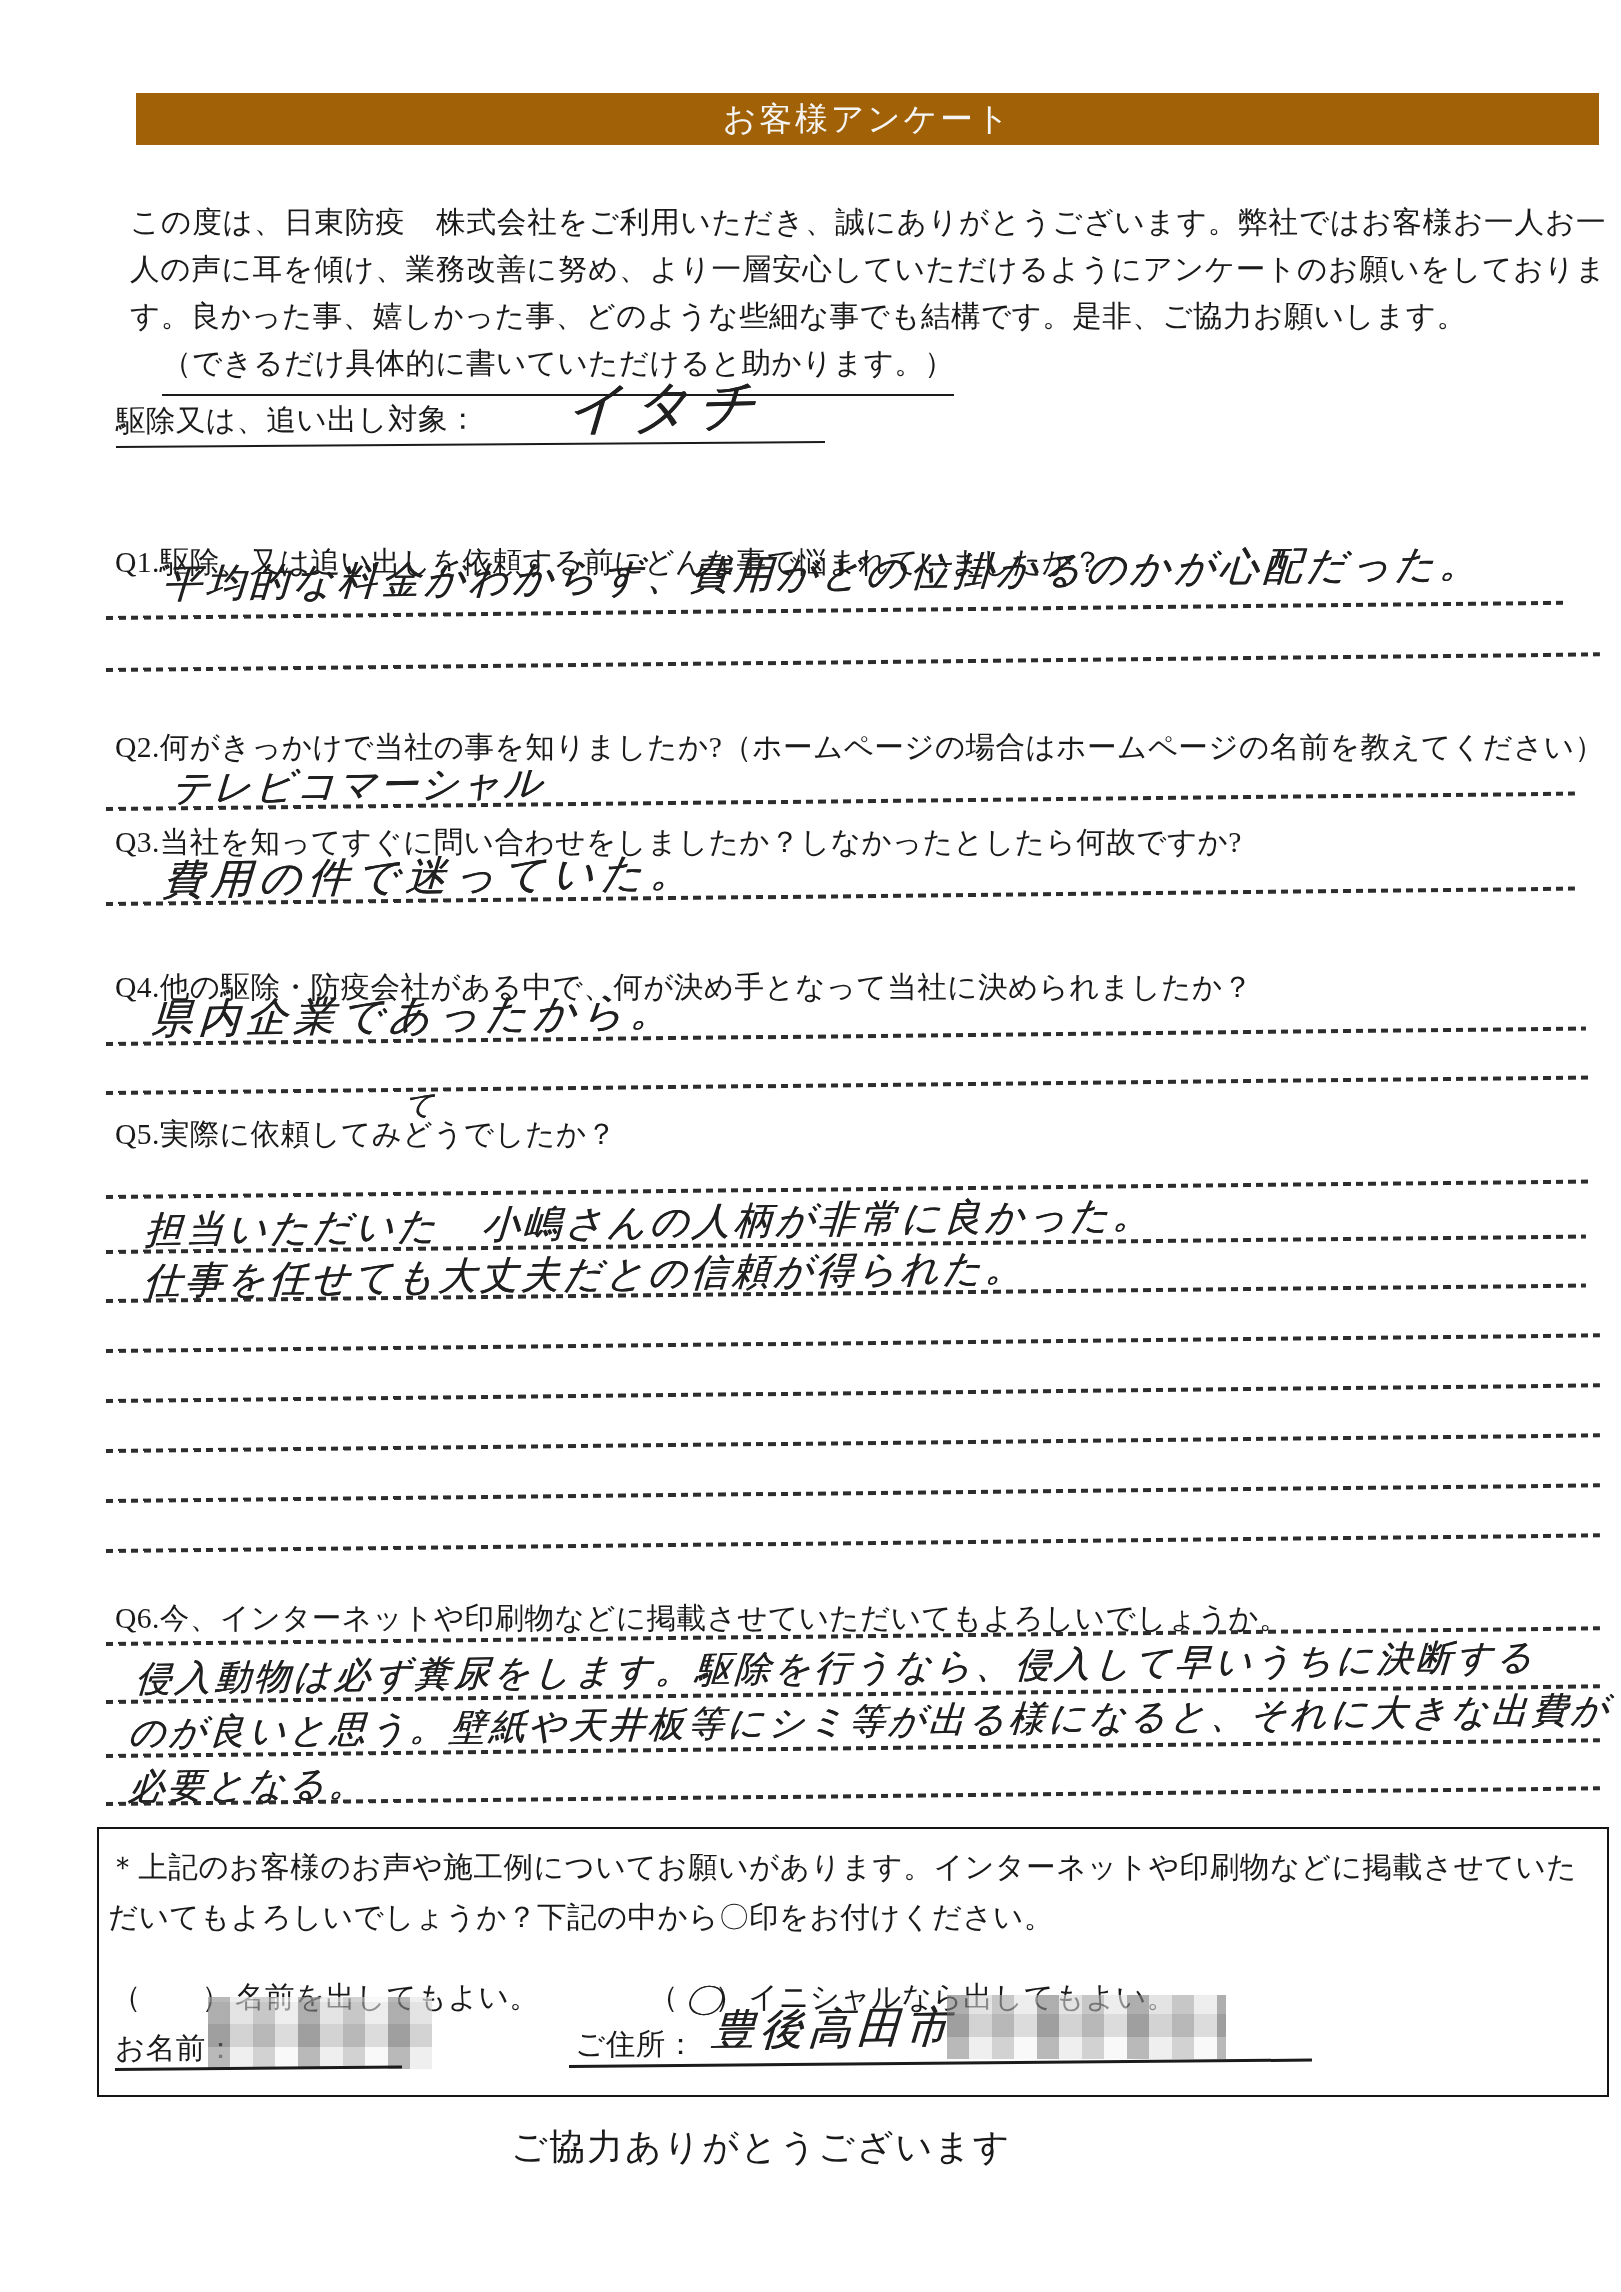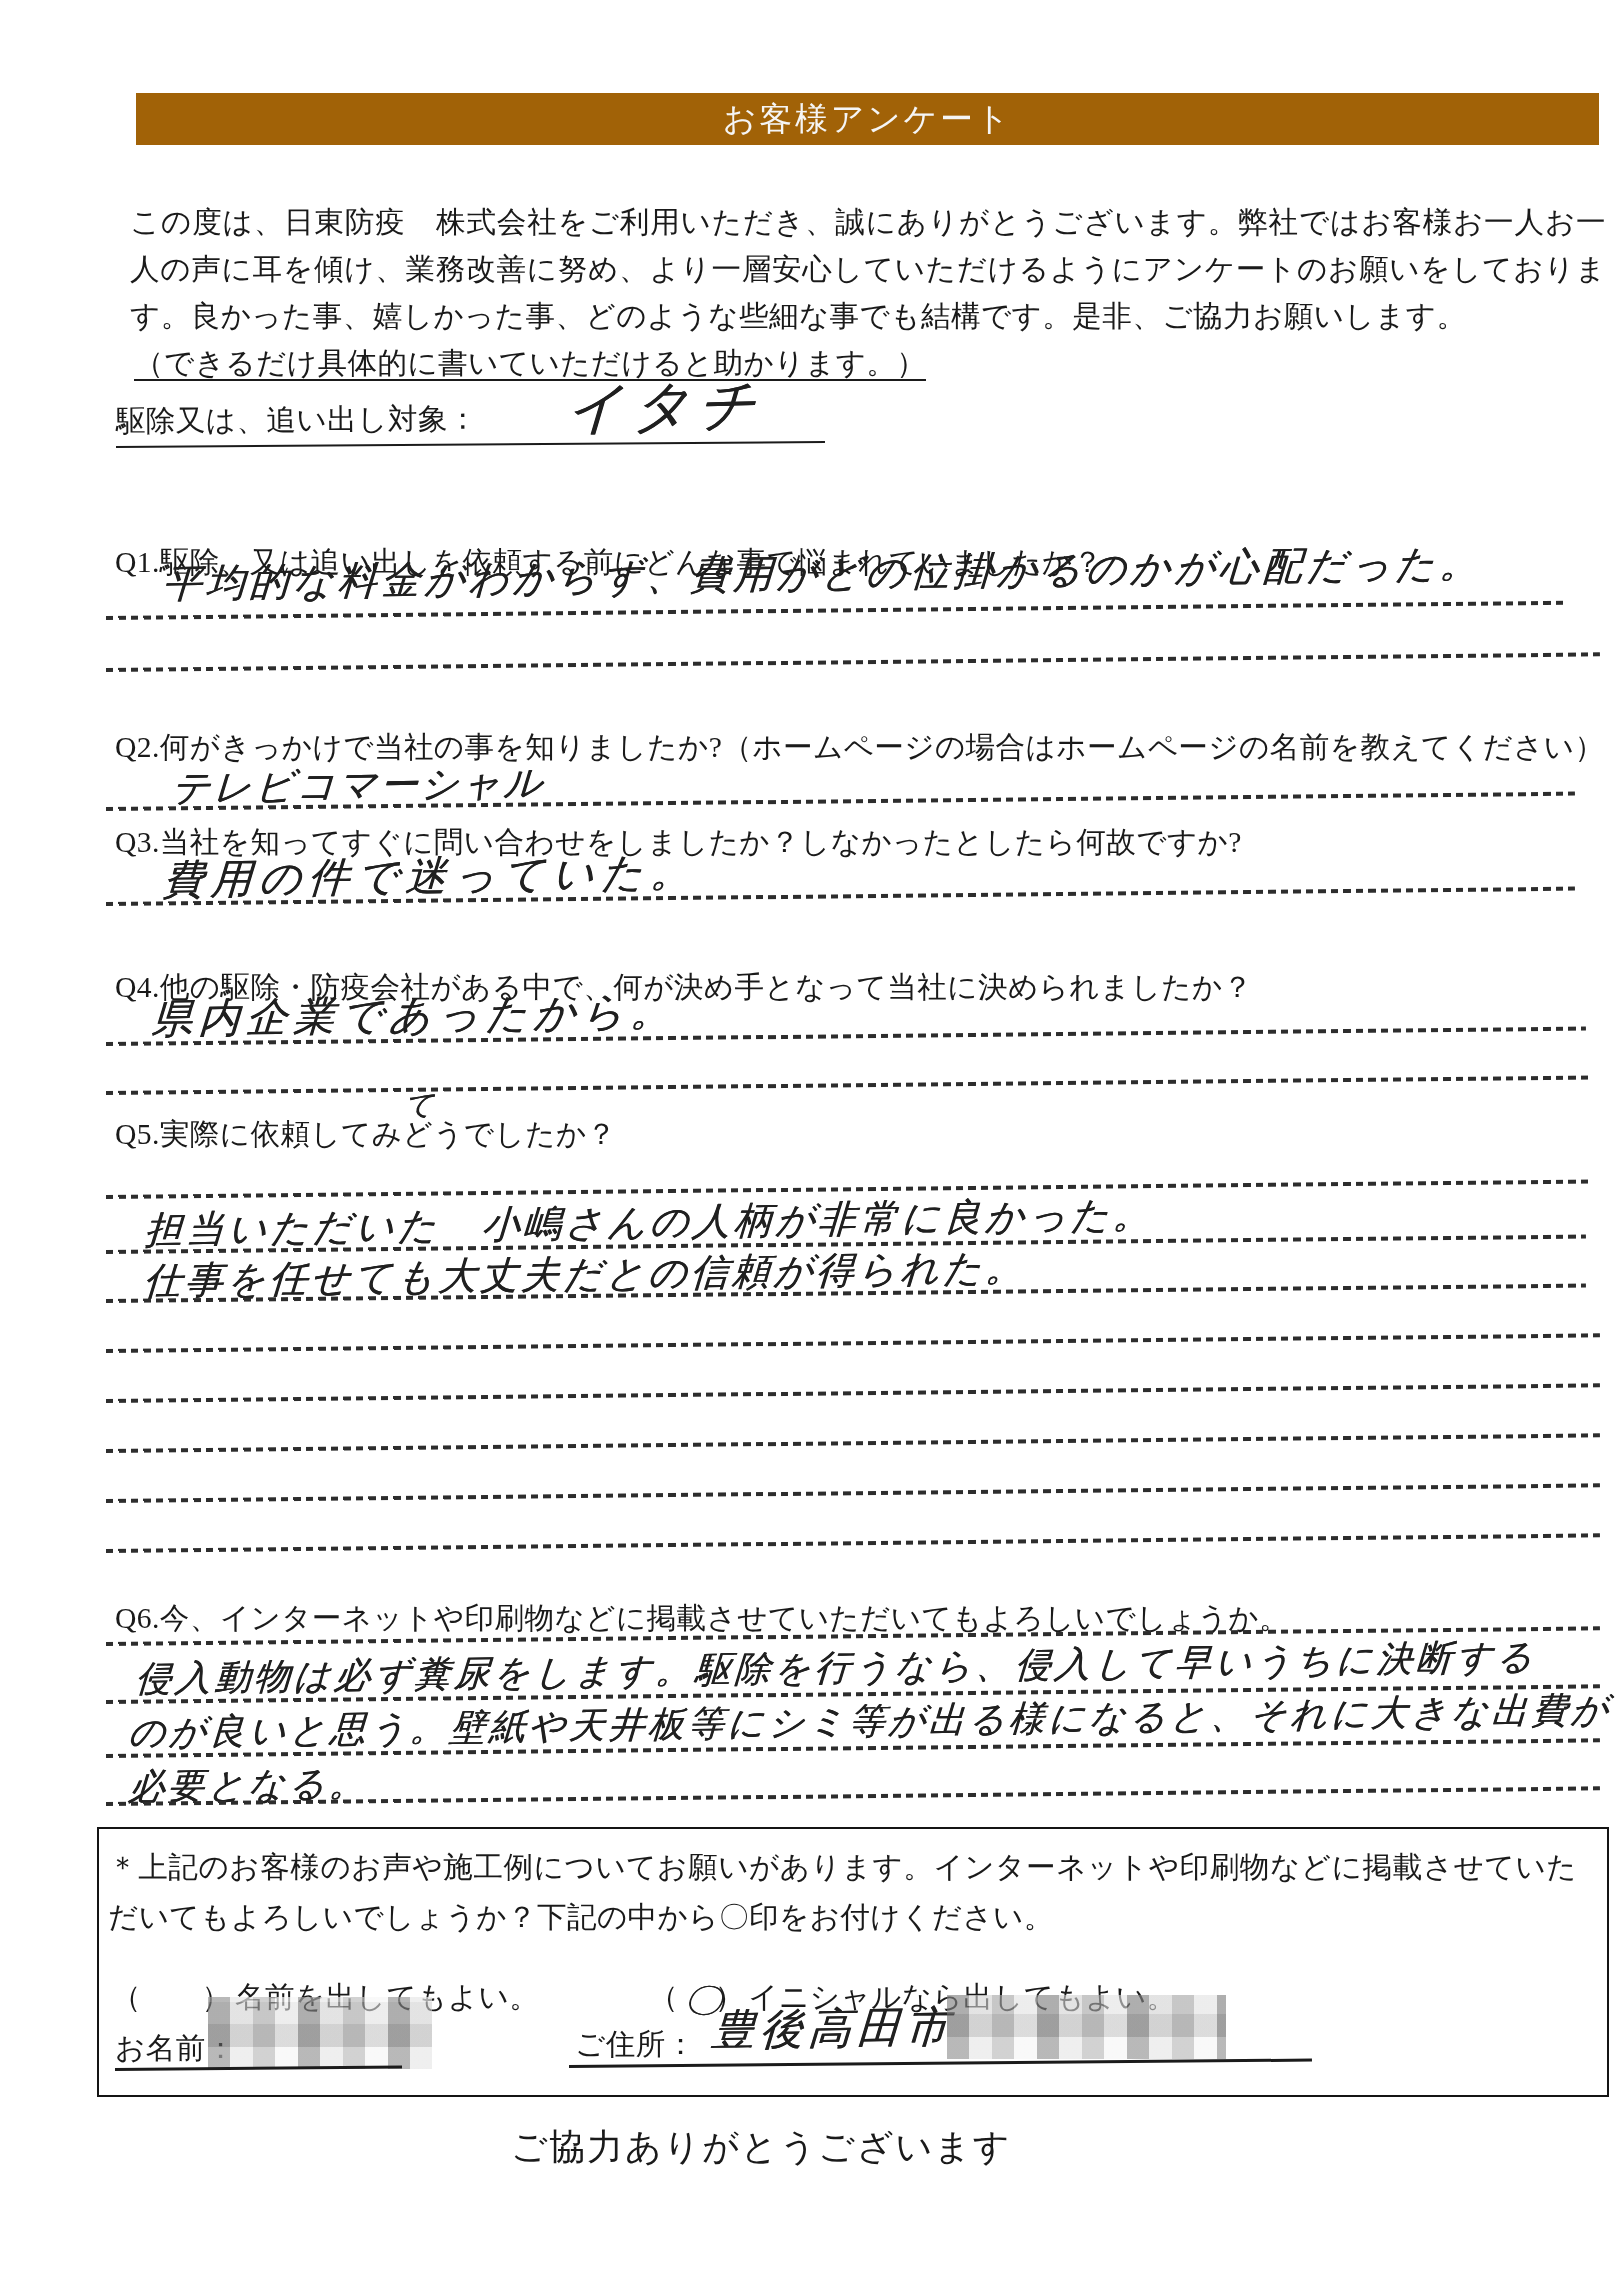--- a/index.html
+++ b/index.html
@@ -16,21 +16,21 @@
     text-shadow:0.5px 0 0 currentColor;
     transform:rotate(-0.9deg) skewX(-4deg);transform-origin:left bottom;
   }
   .dotline{
     height:3.6px;
     background-image:repeating-linear-gradient(90deg,#2d2d2d 0 7.2px,transparent 7.2px 12.5px);
     background-repeat:repeat-x;
     transform:rotate(-0.6deg);transform-origin:left center;
   }
   .solidline{height:2.7px;background:#1b1b1b;transform:rotate(-0.5deg);transform-origin:left center;}
-  .underline-text{border-bottom:2.7px solid #1b1b1b;padding-bottom:0;}
+  .underline-text{border-bottom:2.7px solid #1b1b1b;padding-bottom:15px;margin-left:28px;}
   .headerbar{
     background:#a16207;display:flex;align-items:center;justify-content:center;text-align:right;
   }
   .headerbar .t{color:#f5f5f5;font-size:33px;letter-spacing:2.7px;}
   .mosaic{
     background-image:
       repeating-linear-gradient(90deg,rgba(70,70,70,.38) 0 22.4px,rgba(205,205,205,.32) 22.4px 45px,rgba(130,130,130,.36) 45px 67px,rgba(235,235,235,.30) 67px 90px),
       repeating-linear-gradient(0deg,rgba(255,255,255,.55) 0 22.4px,rgba(145,145,145,.38) 22.4px 45px,rgba(215,215,215,.42) 45px 67px);
   }
   .ins{position:relative;}

